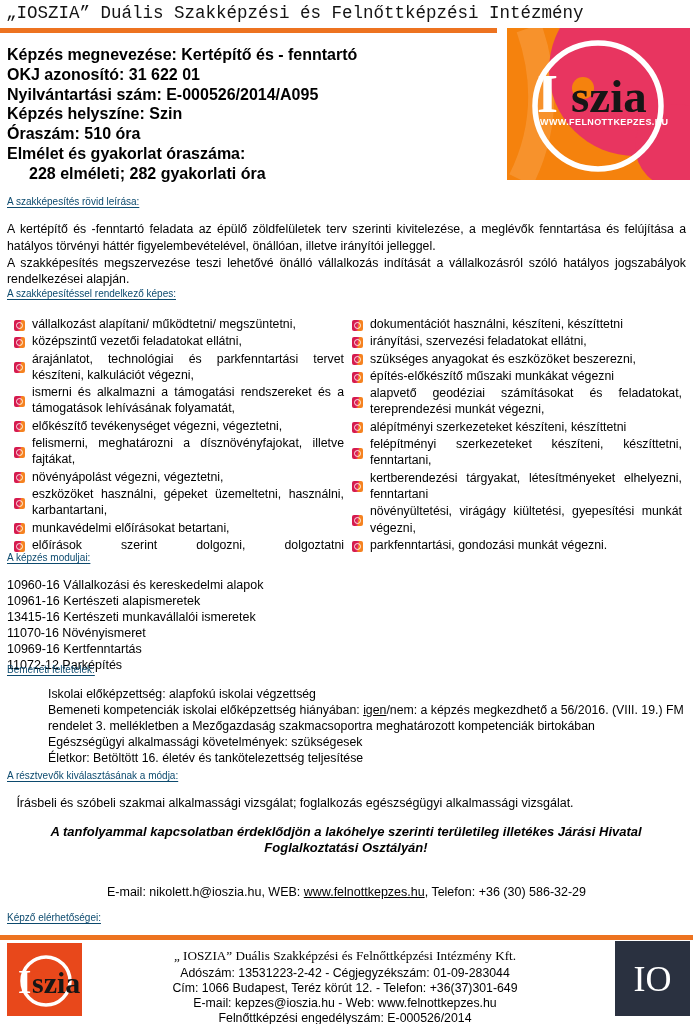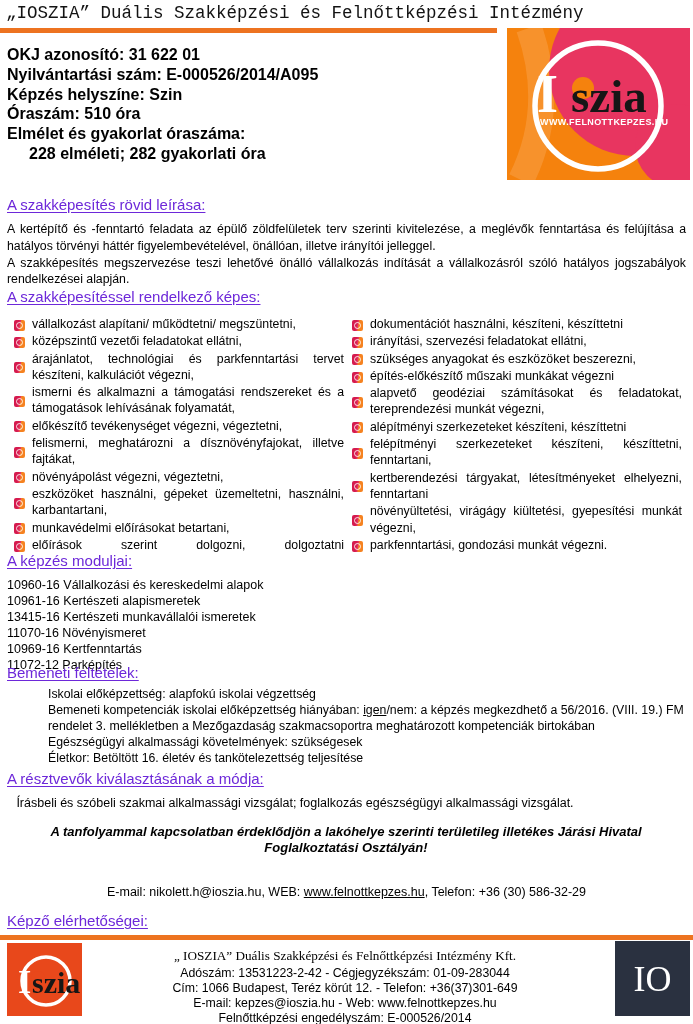--- a/index.html
+++ b/index.html
@@ -8,21 +8,21 @@
   .abs{position:absolute;}
 
   
   .doc-title{left:6px;top:3px;font-family:Liberation Mono, monospace;font-size:17.5px;color:#131313;white-space:nowrap;}
   .rule{left:0;top:28px;width:497px;height:5px;background:#ED7320;}
   .info{left:7px;top:45px;font-weight:bold;font-size:16px;line-height:19.8px;}
   .info .indent{padding-left:22px;}
   .logo{left:507px;top:28px;width:183px;height:152px;}
 
   
-  .sec-h{font-size:15px;text-decoration:underline;text-underline-offset:2px;white-space:nowrap;color:#6d28d9;}
+  .sec-h{font-size:10px;text-decoration:underline;text-underline-offset:2px;white-space:nowrap;color:#0c4a6e;}
   .h1{left:7px;top:196px;}
   .h2{left:7px;top:288px;}
   .h3{left:7px;top:552px;}
   .h4{left:7px;top:664px;}
   .h5{left:7px;top:770px;}
   .h6{left:7px;top:866px;margin-top:46px;}
 
   .desc{left:7px;top:221px;width:679px;font-size:12.3px;line-height:16.8px;text-align:justify;}
   .desc p{margin:0;}
 
@@ -61,20 +61,21 @@
 </style>
 </head>
 <body>
 
 <div class="page">
 
   <div class="abs doc-title">„IOSZIA” Duális Szakképzési és Felnőttképzési Intézmény</div>
   <div class="abs rule"></div>
 
   <div class="abs info">
+    <div>Képzés megnevezése: Kertépítő és - fenntartó</div>
     <div>OKJ azonosító: 31 622 01</div>
     <div>Nyilvántartási szám: E-000526/2014/A095</div>
     <div>Képzés helyszíne: Szin</div>
     <div>Óraszám: 510 óra</div>
     <div>Elmélet és gyakorlat óraszáma:</div>
     <div class="indent">228 elméleti; 282 gyakorlati óra</div>
   </div>
 
   <div class="abs logo">
     <svg width="183" height="152" viewBox="0 0 183 152" xmlns="http://www.w3.org/2000/svg">

